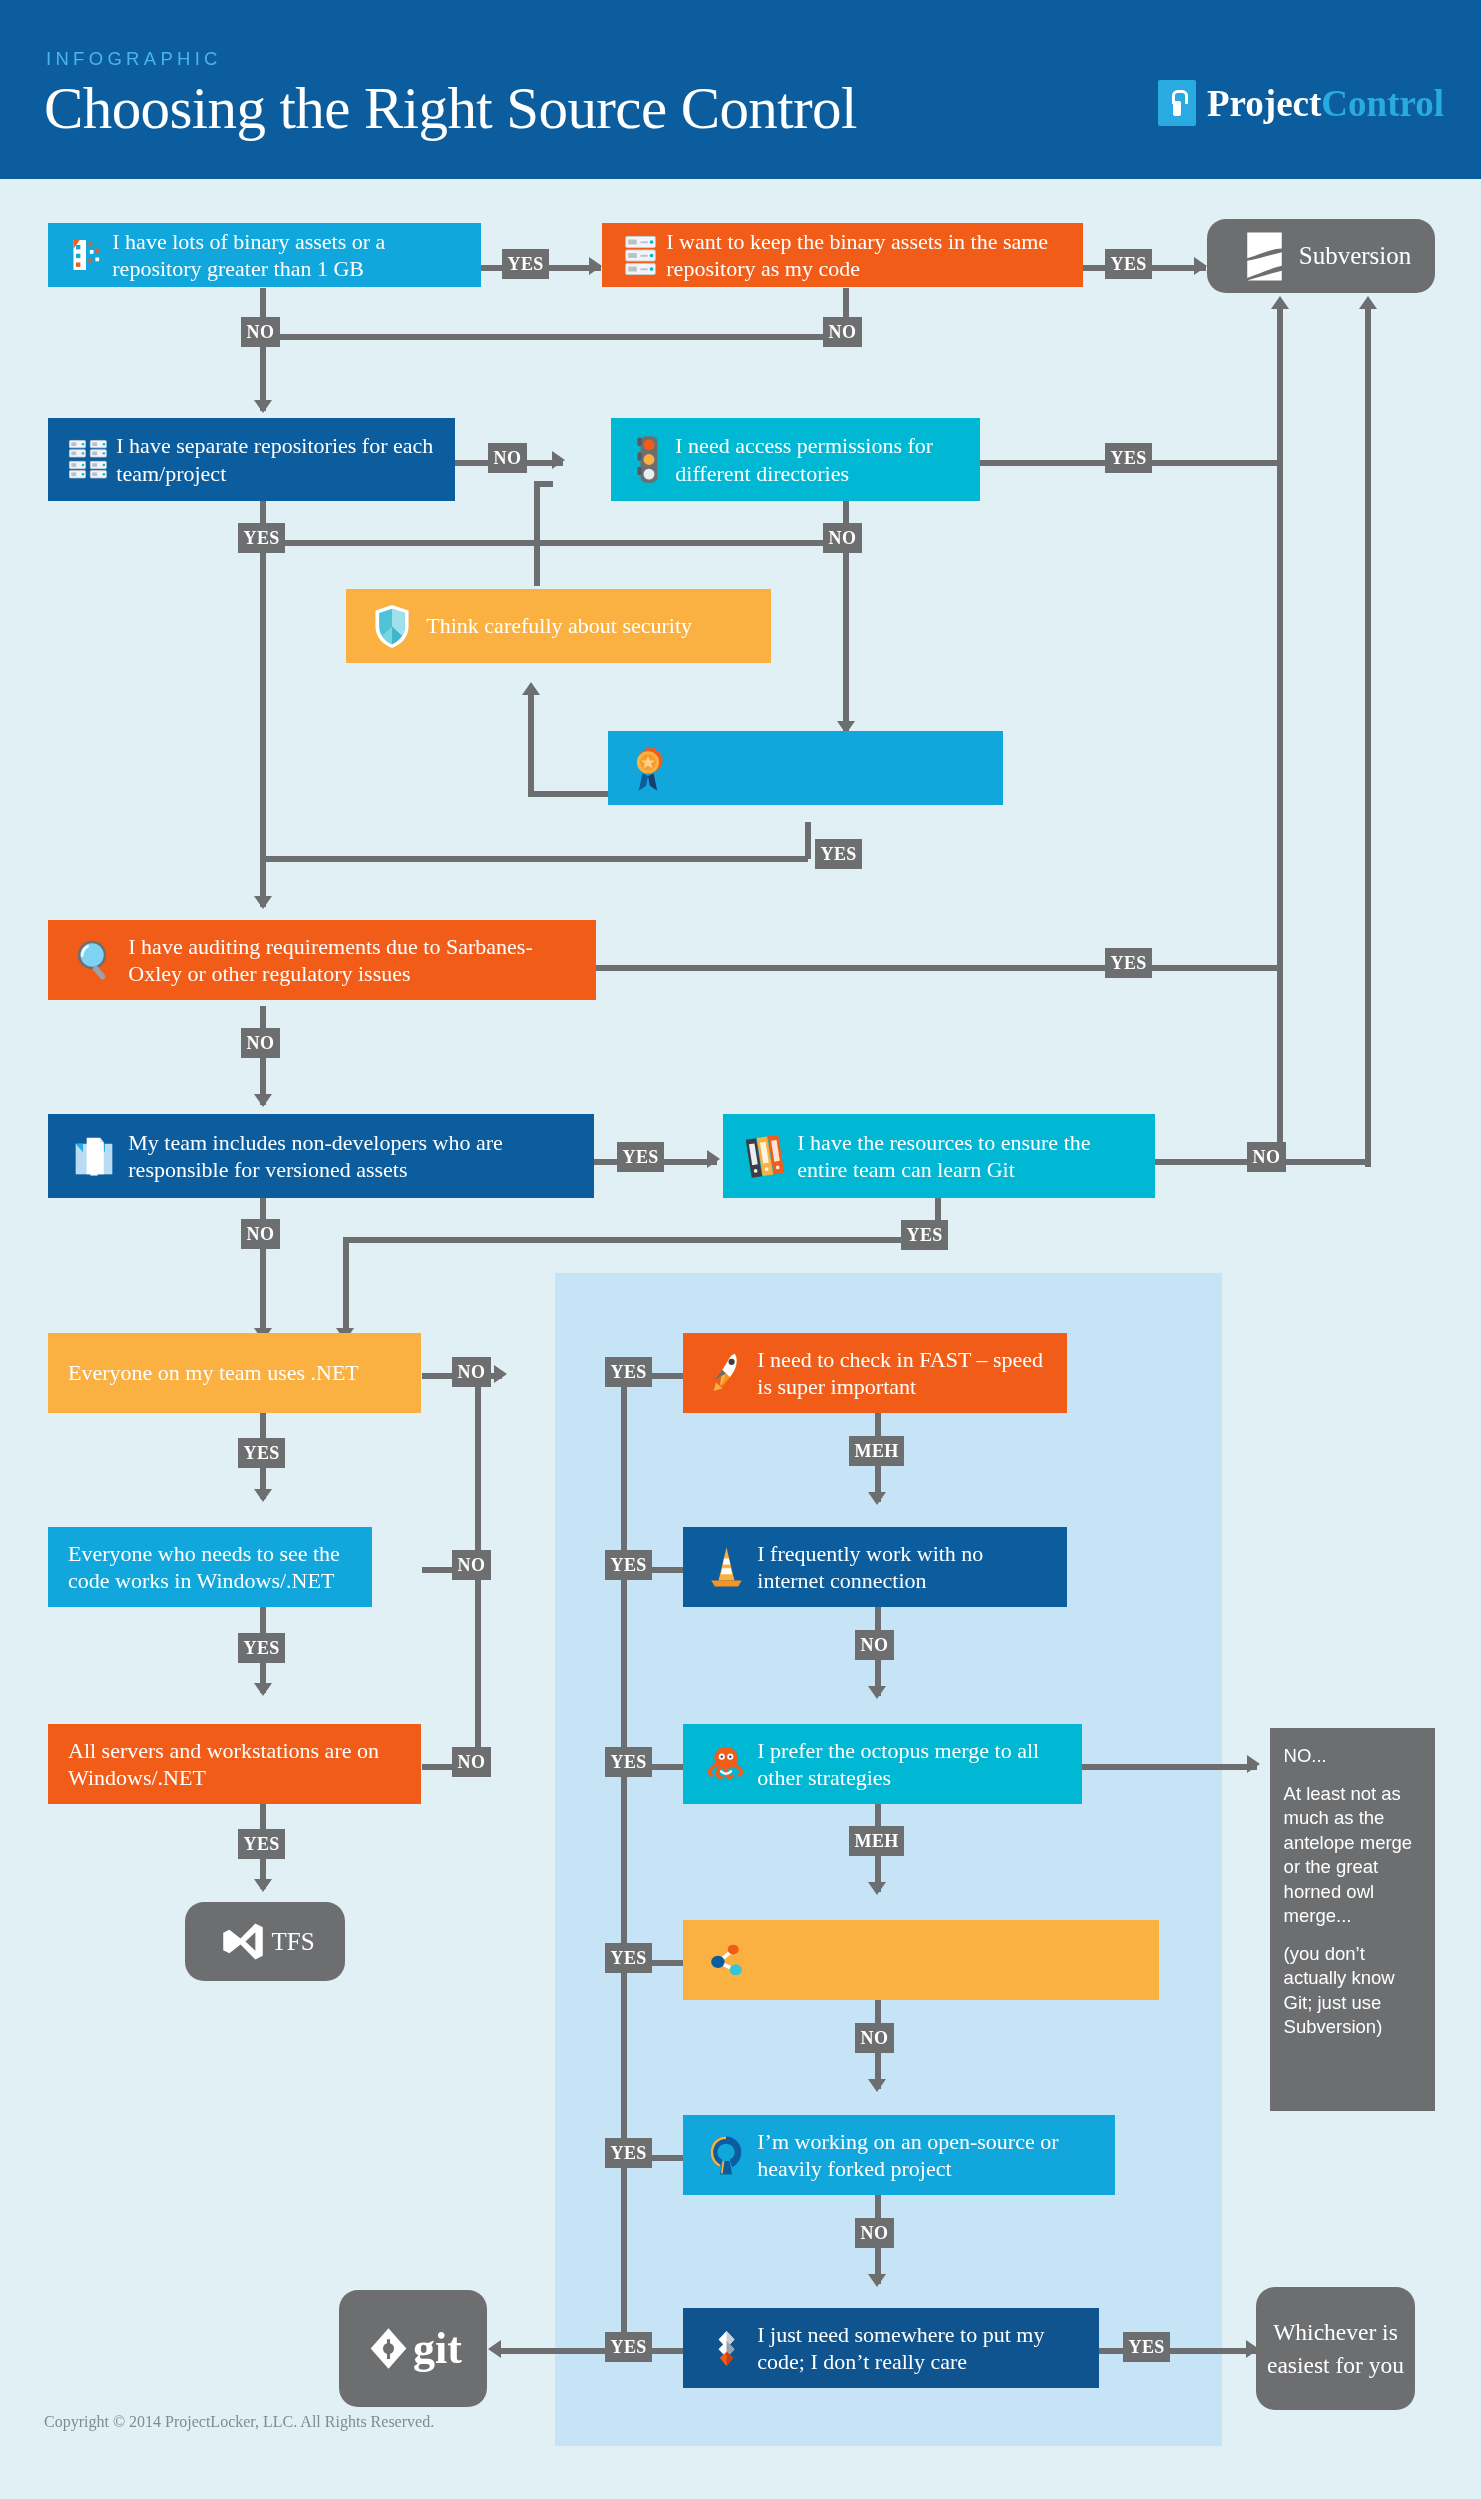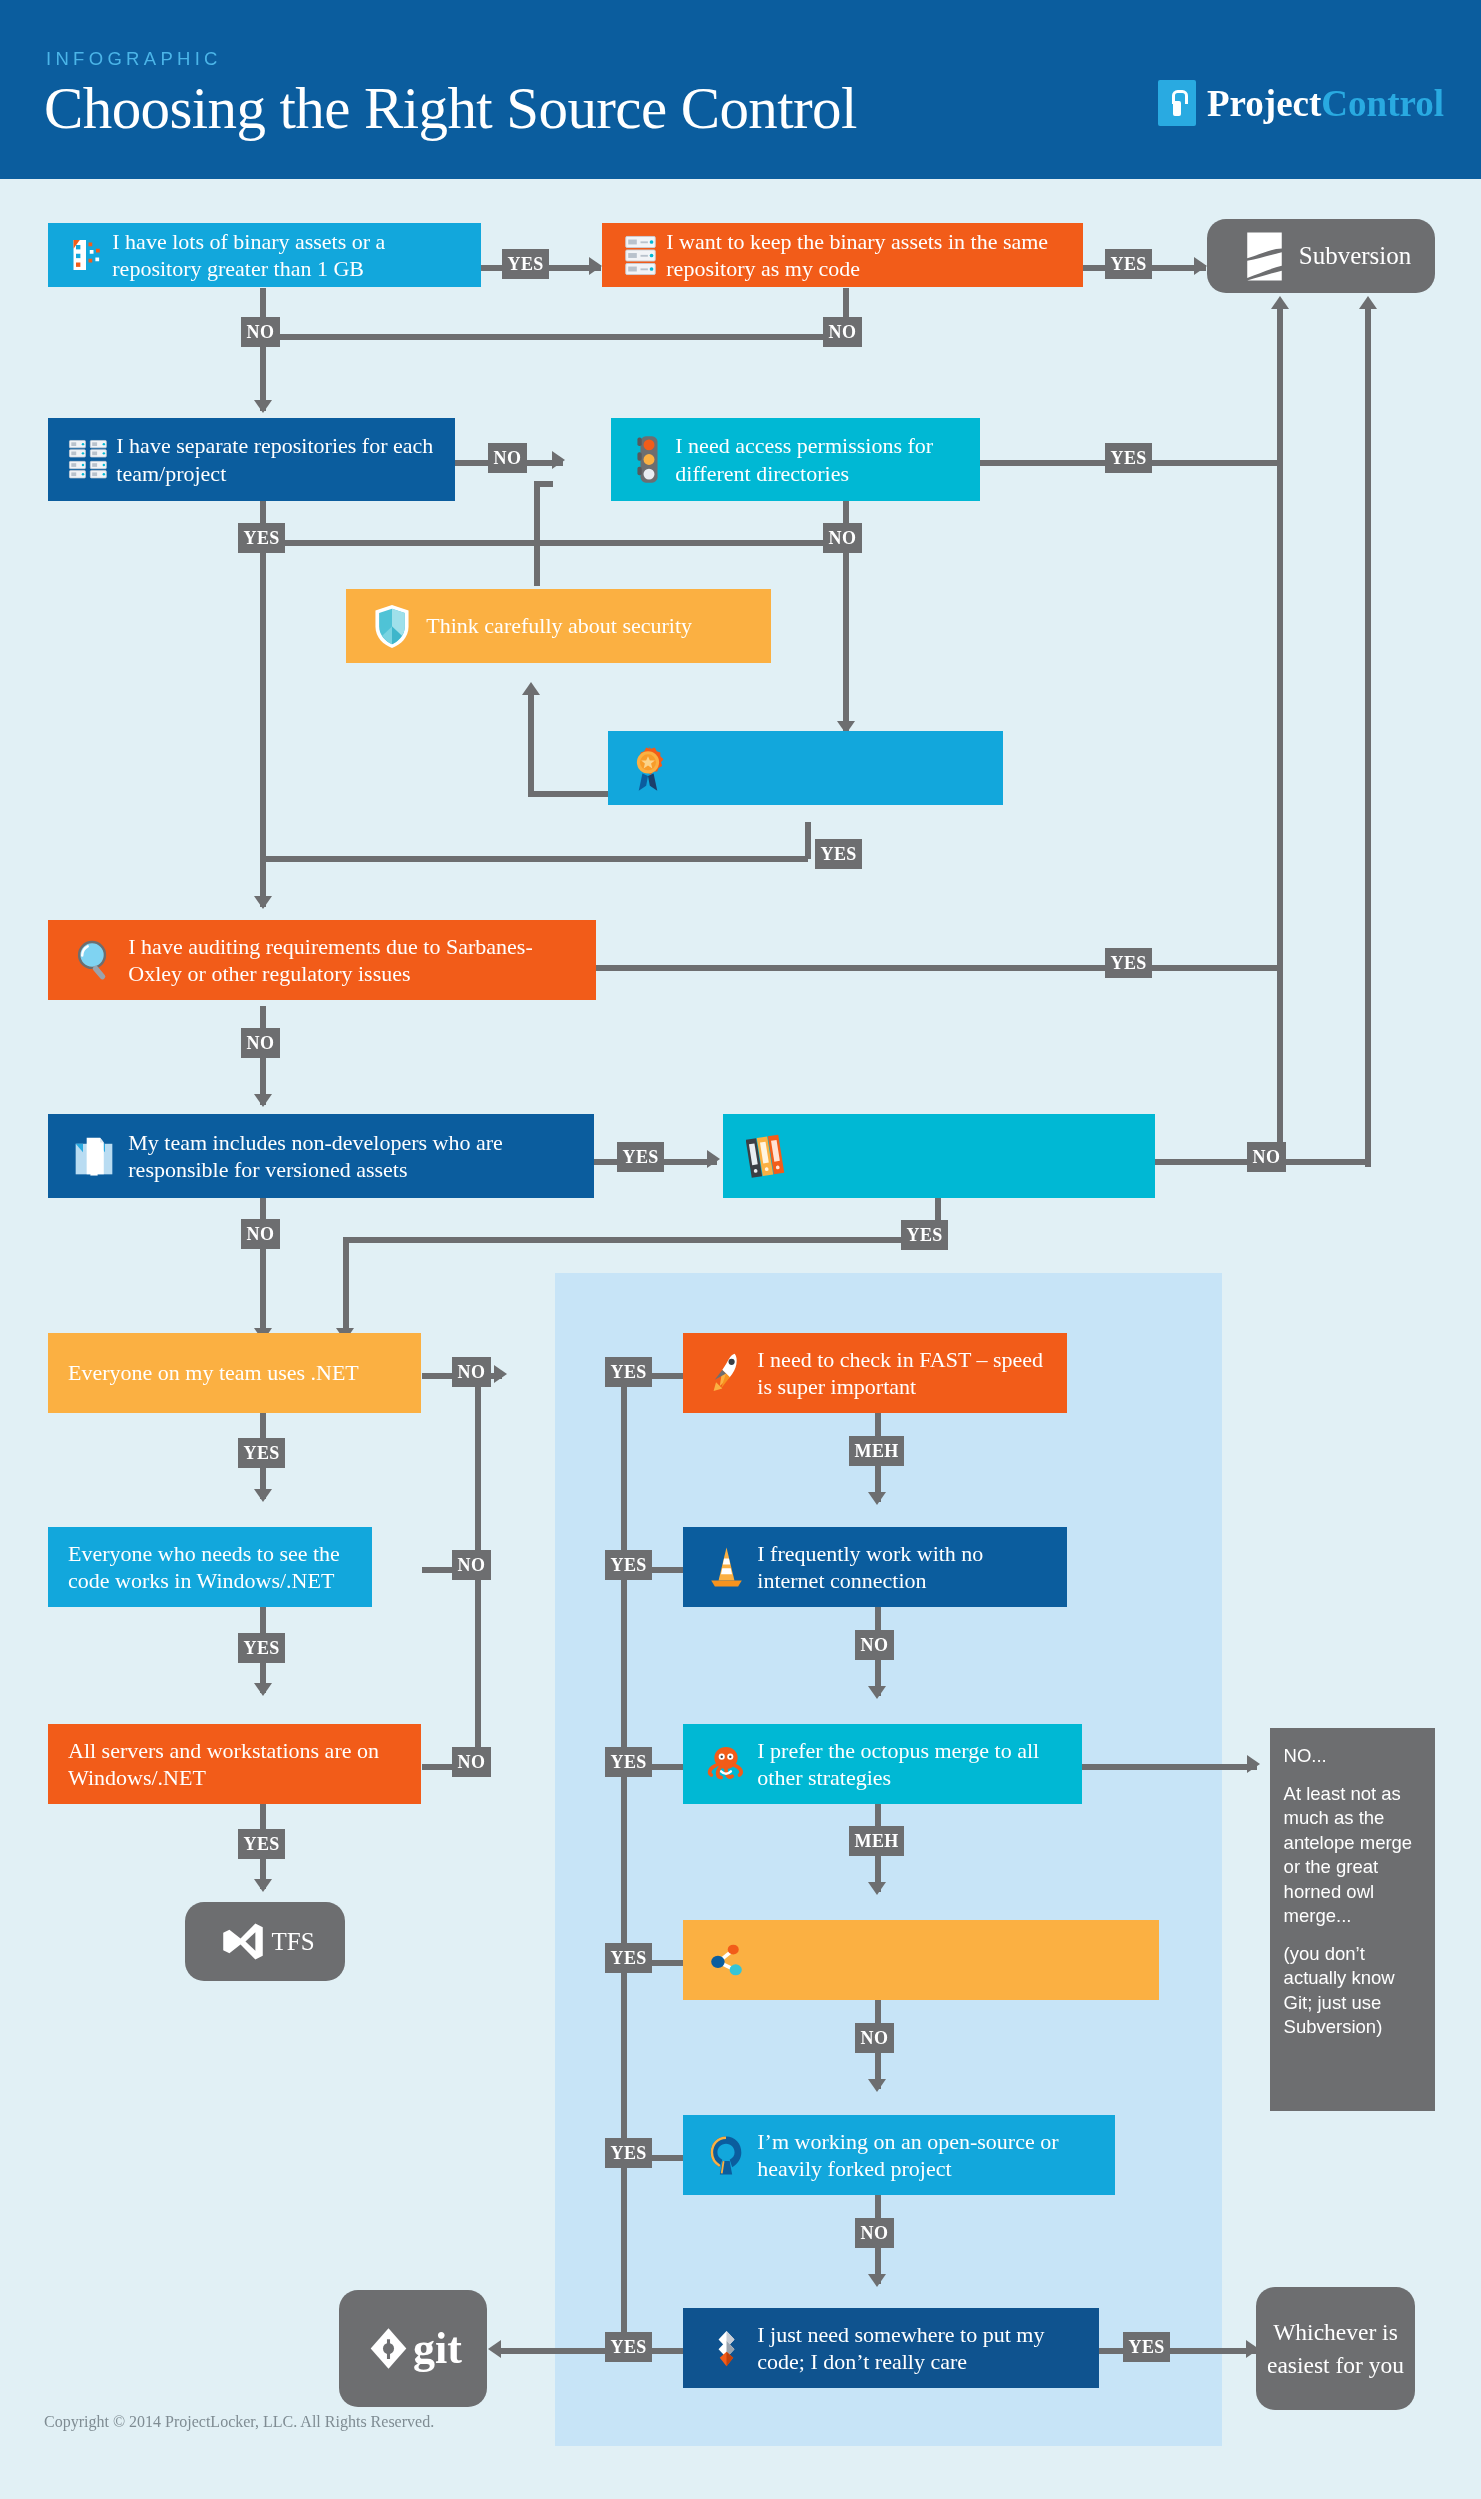--- a/index.html
+++ b/index.html
@@ -444,20 +444,21 @@
         <circle cx="12" cy="58" r="3" fill="#e9eef2"></circle>
         <rect x="22" y="6" width="17" height="62" fill="#fbb042"></rect>
         <rect x="26" y="14" width="9" height="34" fill="#fff4e0"></rect>
         <circle cx="30" cy="58" r="3" fill="#fff4e0"></circle>
         <rect x="40" y="6" width="17" height="62" fill="#f25c19"></rect>
         <rect x="44" y="14" width="9" height="34" fill="#ffe3d5"></rect>
         <circle cx="48" cy="58" r="3" fill="#ffe3d5"></circle>
       </g>
     </svg>
   </span>
+  <span class="txt">I have the resources to ensure the entire team can learn Git</span>
 </div>
 
 <div class="node c-amber" style="left:48px;top:1333px;width:373px;height:80px;padding:0 20px;">
   <span class="txt">Everyone on my team uses .NET</span>
 </div>
 
 <div class="node c-lightblue" style="left:48px;top:1527px;width:324px;height:80px;padding:0 20px;">
   <span class="txt">Everyone who needs to see the code works in Windows/.NET</span>
 </div>
 

